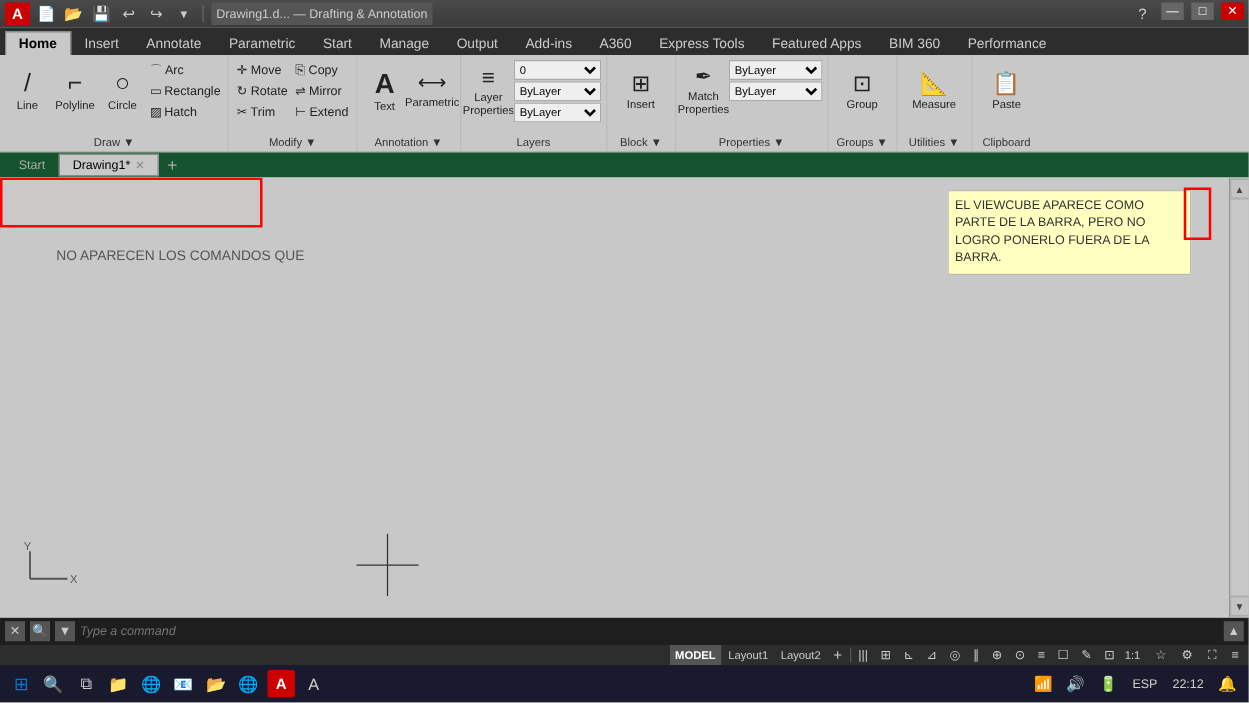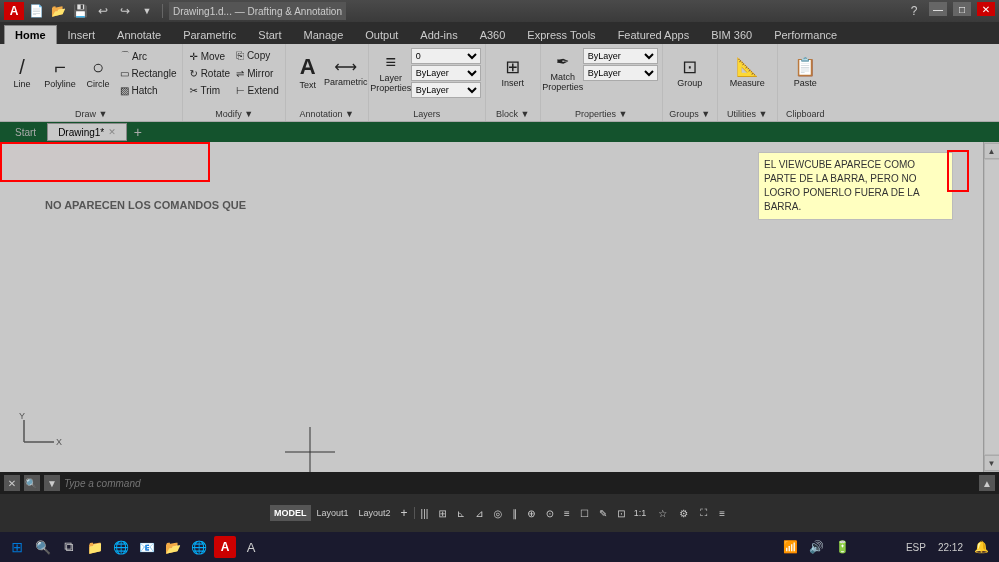--- a/index.html
+++ b/index.html
@@ -72,43 +72,43 @@
     
     #canvas-area {
       width: 100%; background: #c8c8c8; position: relative;
       flex: 1; display: flex;
     }
     #drawing-canvas {
       flex: 1; background: #c8c8c8; position: relative; overflow: hidden;
     }
     #note-text {
       position: absolute; top: 60px; left: 50px;
-      font-size: 11px; color: #555; font-weight: bold; line-height: 1.6;
+      font-size: 11px; color: #555; font-weight: normal; line-height: 1.6;
     }
     #right-panel {
       width: 18px; background: #b0b0b0; border-left: 1px solid #999;
       display: flex; flex-direction: column; align-items: center;
     }
 
     
     #doc-tabs {
       width: 100%; height: 20px; background: #14532d;
       display: flex; align-items: center; padding: 0 4px; gap: 0;
     }
     .doc-tab {
       padding: 2px 10px; font-size: 10px; color: #aaa; cursor: pointer;
       border: 1px solid transparent; height: 18px; display: flex; align-items: center; gap: 4px;
     }
     .doc-tab.active { background: #c8c8c8; color: #000; border-color: #888; }
     .doc-tab .tab-close { font-size: 9px; color: #888; cursor: pointer; }
 
     
     #statusbar {
-      width: 100%; height: 38px; background: #2d2d2d;
-      display: flex; align-items: center; justify-content: center;
+      width: 100%; height: 16px; background: #2d2d2d;
+      display: flex; align-items: center; justify-content: flex-end;
       padding: 0 4px; color: #ccc; font-size: 10px;
     }
     #statusbar-left { display: flex; align-items: center; gap: 2px; }
     #statusbar-right { display: flex; align-items: center; gap: 4px; }
     .status-btn { padding: 0 4px; height: 16px; display: flex; align-items: center; cursor: pointer; font-size: 10px; color: #ccc; }
     .status-divider { width: 1px; height: 12px; background: #555; }
 
     
     #command-bar {
       width: 100%; height: 22px; background: #1e1e1e;
@@ -425,19 +425,19 @@
       <div class="taskbar-icon" style="font-size:13px;color:#ccc;">📧</div>
       <div class="taskbar-icon" style="font-size:13px;color:#f0c040;">📂</div>
       <div class="taskbar-icon" style="font-size:13px;color:#4a9;">🌐</div>
       <div class="taskbar-icon" style="background:#c00;color:#fff;font-weight:bold;width:22px;height:22px;font-size:12px;display:flex;align-items:center;justify-content:center;border-radius:2px;">A</div>
       <div class="taskbar-icon" style="font-size:13px;color:#ccc;">A</div>
     </div>
     <div id="taskbar-right">
       <div class="taskbar-icon" style="font-size:12px;">📶</div>
       <div class="taskbar-icon" style="font-size:12px;">🔊</div>
       <div class="taskbar-icon" style="font-size:12px;">🔋</div>
-      <div style="color:#ccc;font-size:10px;padding:0 4px;margin-left:44px;">ESP</div>
+      <div style="color:#ccc;font-size:10px;padding:0 4px;">ESP</div>
       <div style="color:#ccc;font-size:10px;padding:0 4px;text-align:right;">22:12</div>
       <div class="taskbar-icon" style="font-size:12px;">🔔</div>
     </div>
   </div>
 
 </div>
 
 </body></html>

